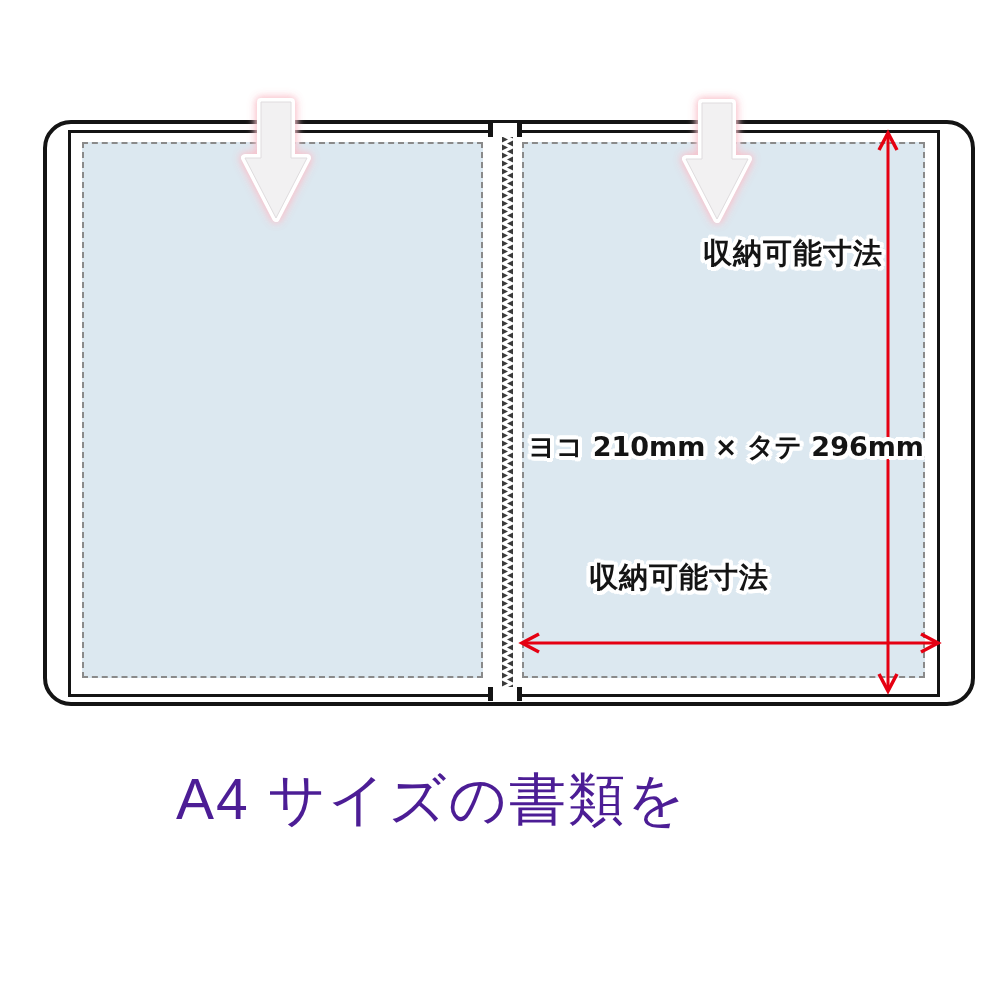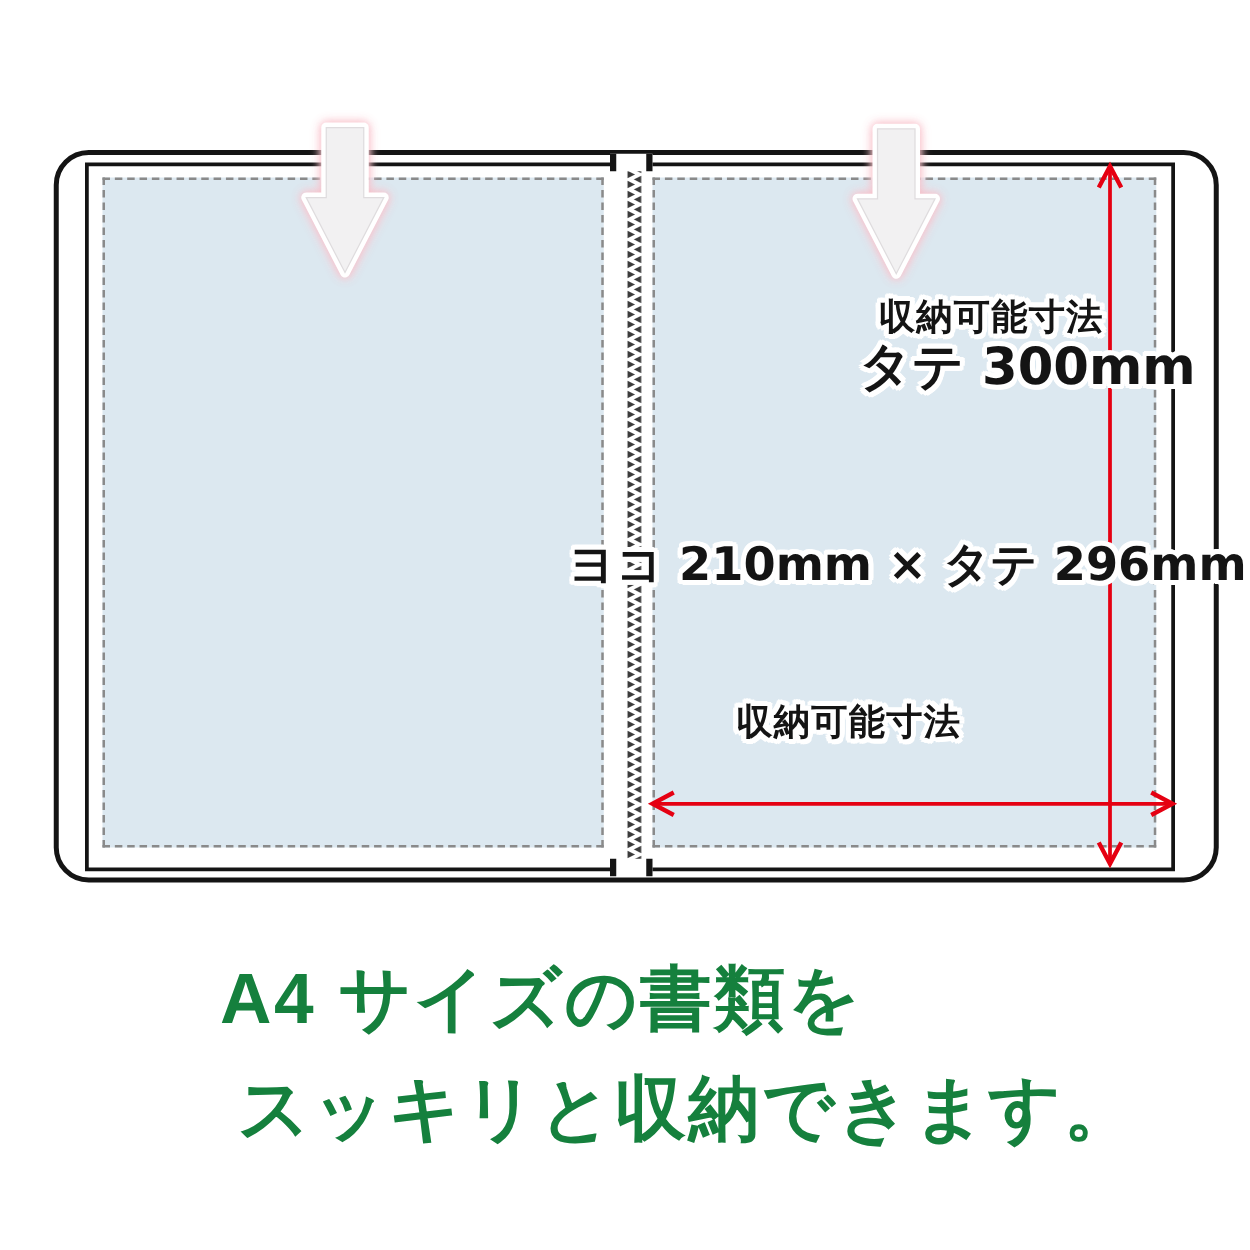--- a/index.html
+++ b/index.html
@@ -45,32 +45,32 @@
     position:absolute;transform:translateX(-50%);white-space:nowrap;
     color:#141414;font-weight:800;line-height:1;
     text-shadow:
       -3px -3px 0 #fff, 3px -3px 0 #fff, -3px 3px 0 #fff, 3px 3px 0 #fff,
       -4px 0 0 #fff, 4px 0 0 #fff, 0 -4px 0 #fff, 0 4px 0 #fff,
       -2px -4px 0 #fff, 2px 4px 0 #fff, 4px -2px 0 #fff, -4px 2px 0 #fff;
   }
   .label-small{font-size:29px;letter-spacing:1px;}
   .label-value{font-size:41px;letter-spacing:0px;}
   .label-a4-title{font-size:56px;letter-spacing:2px;}
-  .label-a4-dims{font-size:37px;}
+  .label-a4-dims{font-size:27px;}
   .v-label-1{left:793px;top:239px;}
   .v-label-2{left:822px;top:273px;}
   .a4-title{left:710px;top:362px;}
   .a4-dims{left:726px;top:433px;}
   .h-label-1{left:679px;top:563px;}
   .h-label-2{left:714px;top:597px;}
   
   .caption-line{
-    position:absolute;white-space:nowrap;color:#15803d;
+    position:absolute;white-space:nowrap;color:#4c1d95;
     font-family:"Liberation Sans","DejaVu Sans",sans-serif;
-    font-weight:700;font-size:57px;line-height:1;letter-spacing:2px;
+    font-weight:400;font-size:57px;line-height:1;letter-spacing:2px;
   }
   .caption-1{left:176px;top:771px;}
   .caption-2{left:190px;top:859px;}
 </style>
 </head>
 <body>
 
 <div class="stage">
 
   <div class="folder-outer"></div>
@@ -105,22 +105,20 @@
     <polyline points="3,24 12,7 21,24" fill="none" stroke="#e50012" stroke-width="3.5"></polyline>
     <polyline points="3,548 12,565 21,548" fill="none" stroke="#e50012" stroke-width="3.5"></polyline>
   </svg>
   <svg class="dim-arrow dim-horizontal" viewBox="0 0 432 24" xmlns="http://www.w3.org/2000/svg">
     <line x1="8" y1="12" x2="424" y2="12" stroke="#e50012" stroke-width="3"></line>
     <polyline points="25,3 8,12 25,21" fill="none" stroke="#e50012" stroke-width="3.5"></polyline>
     <polyline points="407,3 424,12 407,21" fill="none" stroke="#e50012" stroke-width="3.5"></polyline>
   </svg>
 
   <div class="outlined label-small v-label-1">収納可能寸法</div>
-  <div class="outlined label-value v-label-2">タテ 300mm</div>
 
   <div class="outlined label-a4-dims a4-dims">ヨコ 210mm × タテ 296mm</div>
 
   <div class="outlined label-small h-label-1">収納可能寸法</div>
 
   <div class="caption-line caption-1">A4 サイズの書類を</div>
-  <div class="caption-line caption-2">スッキリと収納できます。</div>
 
 </div>
 
 </body></html>

